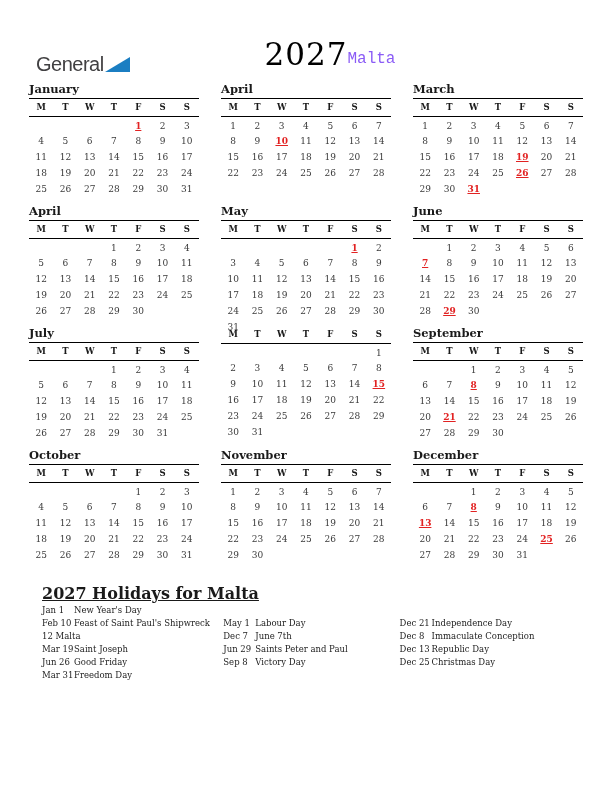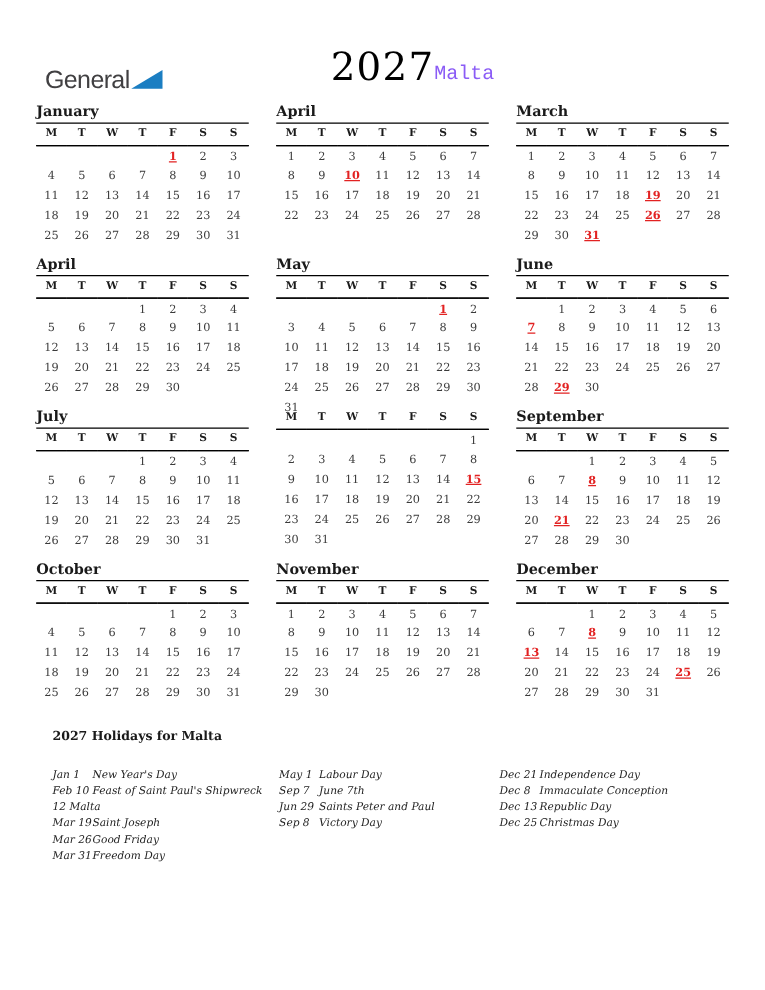--- a/index.html
+++ b/index.html
@@ -22,22 +22,22 @@
   .month { padding:0 5px; }
   .month-title { text-align:left; font-size:11.5px; font-weight:700; color:#1a1a1a; padding-bottom:2px; border-bottom:1.4px solid #000; }
   .month-table { width:100%; border-collapse:collapse; table-layout:fixed; }
   .month-table th { font-size:8.5px; font-weight:700; color:#1a1a1a; padding:3px 0 4px 0; border-bottom:1.4px solid #000; text-align:center; }
   .month-table td { font-size:9px; color:#3a3a3a; text-align:center; height:16px; padding:0; }
   .month-table td.hol { color:var(--red); font-weight:700; text-decoration:underline; }
   .month-table tbody tr:first-child td { padding-top:2px; }
 
   
   .holidays { margin:14px 42px 0 42px; }
-  .holidays-title { font-size:10px; font-weight:700; color:#1a1a1a; margin:0 0 19px 0; }
-  .hcols { display:flex; align-items:flex-start;font-style:italic; }
+  .holidays-title { font-size:16px; font-weight:700; color:#1a1a1a; margin:0 0 1px 0;text-decoration:underline; }
+  .hcols { display:flex; align-items:center; }
   .hcol-0 { width:183px; } .hcol-1 { width:178px; } .hcol-2 { width:172px; }
   .hitem { font-size:8.5px; line-height:13px; color:#222; padding-right:6px; }
   .hdate { display:inline-block; width:32px; }
 </style>
 </head>
 <body>
 
 <div class="page">
 
   <div class="hdr">
@@ -815,26 +815,26 @@
       </div>
     </div>
 
   <div class="holidays">
     <div class="holidays-title">2027 Holidays for Malta</div>
     <div class="hcols">
         <div class="hcol-0">
           <div class="hitem"><span class="hdate">Jan 1</span><span>New Year's Day</span></div>
           <div class="hitem"><span class="hdate">Feb 10</span><span>Feast of Saint Paul's Shipwreck 12 Malta</span></div>
           <div class="hitem"><span class="hdate">Mar 19</span><span>Saint Joseph</span></div>
-          <div class="hitem"><span class="hdate">Mar 26</span><span>Good Friday</span></div>
+          <div class="hitem"><span class="hdate">Jun 26</span><span>Good Friday</span></div>
           <div class="hitem"><span class="hdate">Mar 31</span><span>Freedom Day</span></div>
         </div>
         <div class="hcol-1">
           <div class="hitem"><span class="hdate">May 1</span><span>Labour Day</span></div>
-          <div class="hitem"><span class="hdate">Sep 7</span><span>June 7th</span></div>
+          <div class="hitem"><span class="hdate">Dec 7</span><span>June 7th</span></div>
           <div class="hitem"><span class="hdate">Jun 29</span><span>Saints Peter and Paul</span></div>
           <div class="hitem"><span class="hdate">Sep 8</span><span>Victory Day</span></div>
         </div>
         <div class="hcol-2">
           <div class="hitem"><span class="hdate">Dec 21</span><span>Independence Day</span></div>
           <div class="hitem"><span class="hdate">Dec 8</span><span>Immaculate Conception</span></div>
           <div class="hitem"><span class="hdate">Dec 13</span><span>Republic Day</span></div>
           <div class="hitem"><span class="hdate">Dec 25</span><span>Christmas Day</span></div>
         </div>
       </div>

